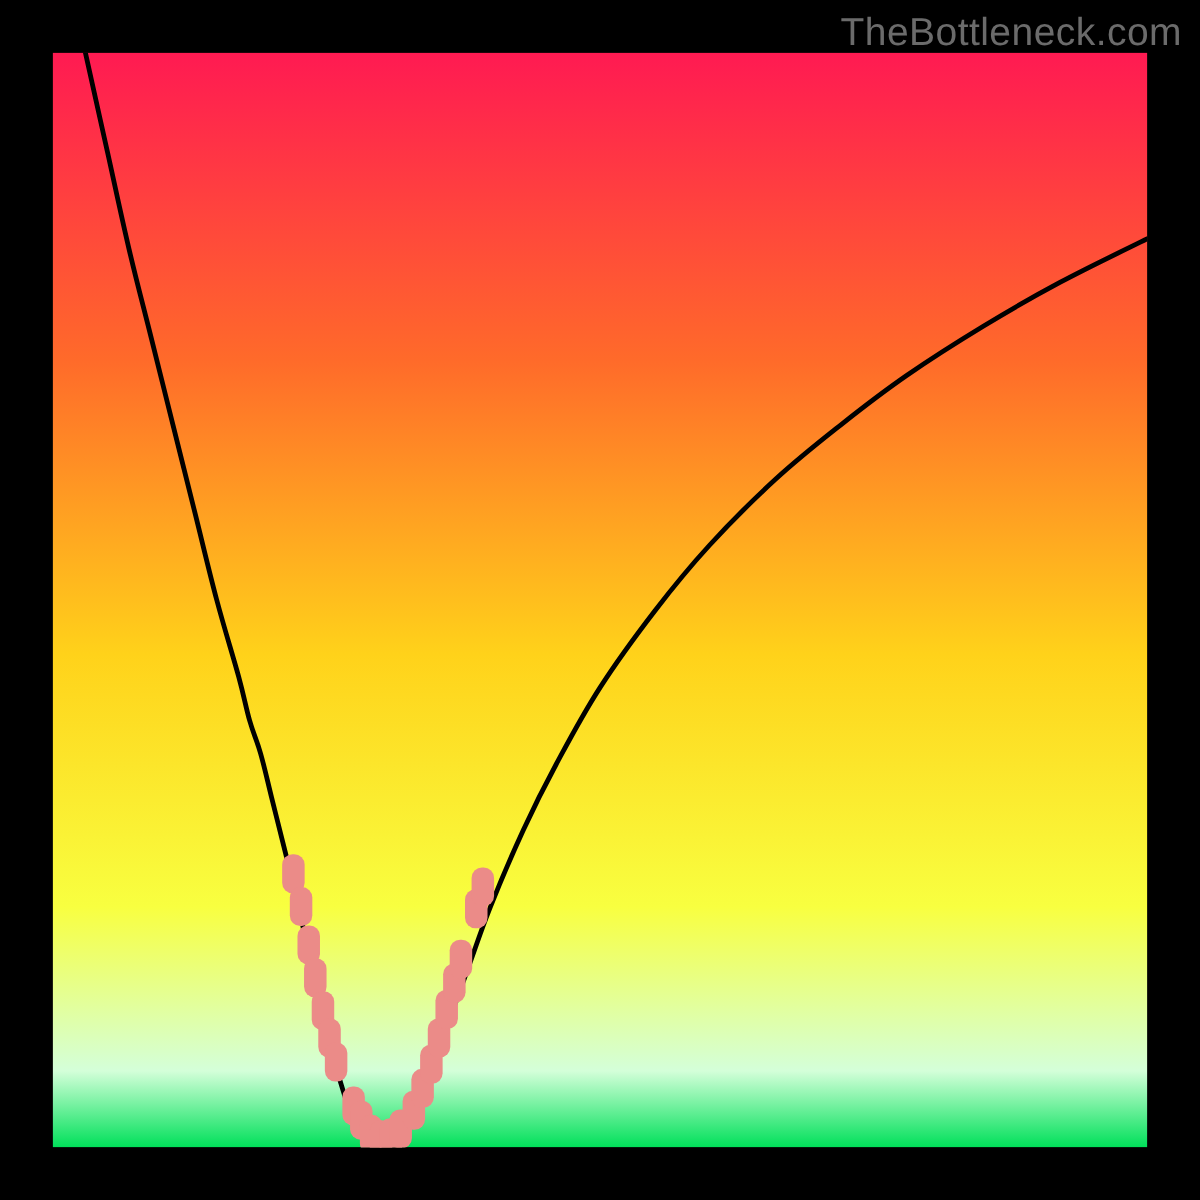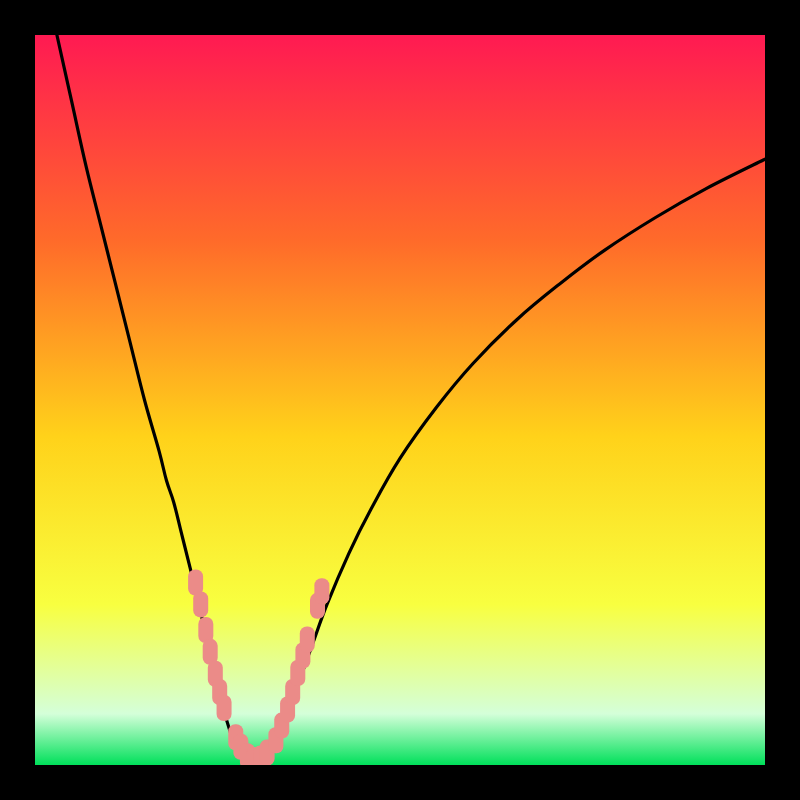--- a/index.html
+++ b/index.html
@@ -94,13 +94,14 @@
           <rect x="250.19" y="644" width="15" height="26" rx="7" ry="7" fill="#eb8b88"></rect>
           <rect x="255.3" y="625.02" width="15" height="26" rx="7" ry="7" fill="#eb8b88"></rect>
           <rect x="260.41" y="607.5" width="15" height="26" rx="7" ry="7" fill="#eb8b88"></rect>
           <rect x="264.79" y="591.44" width="15" height="26" rx="7" ry="7" fill="#eb8b88"></rect>
           <rect x="275.01" y="557.86" width="15" height="26" rx="7" ry="7" fill="#eb8b88"></rect>
           <rect x="279.39" y="543.26" width="15" height="26" rx="7" ry="7" fill="#eb8b88"></rect>
         </g>
     </svg>
   </div>
 
+  <div class="watermark">TheBottleneck.com</div>
 </div>
 
 </body></html>

